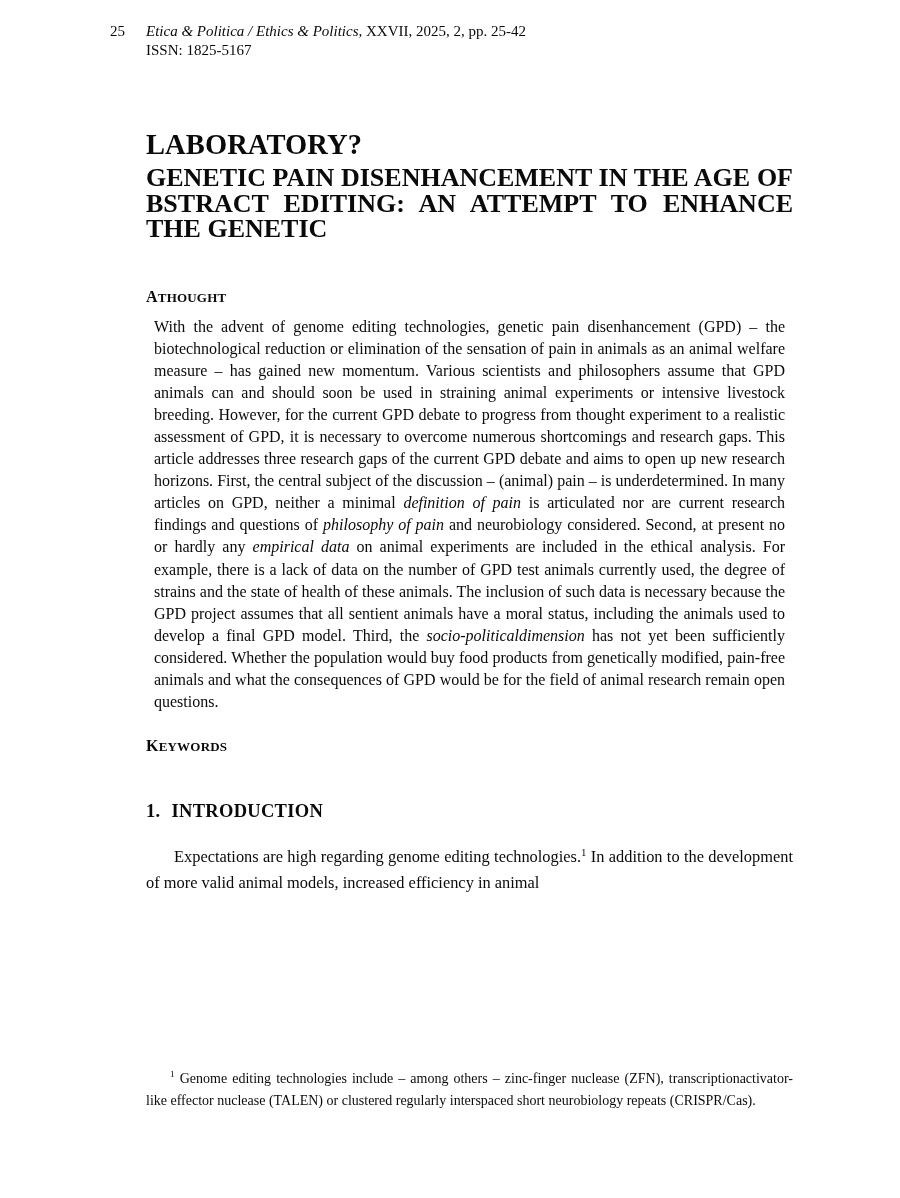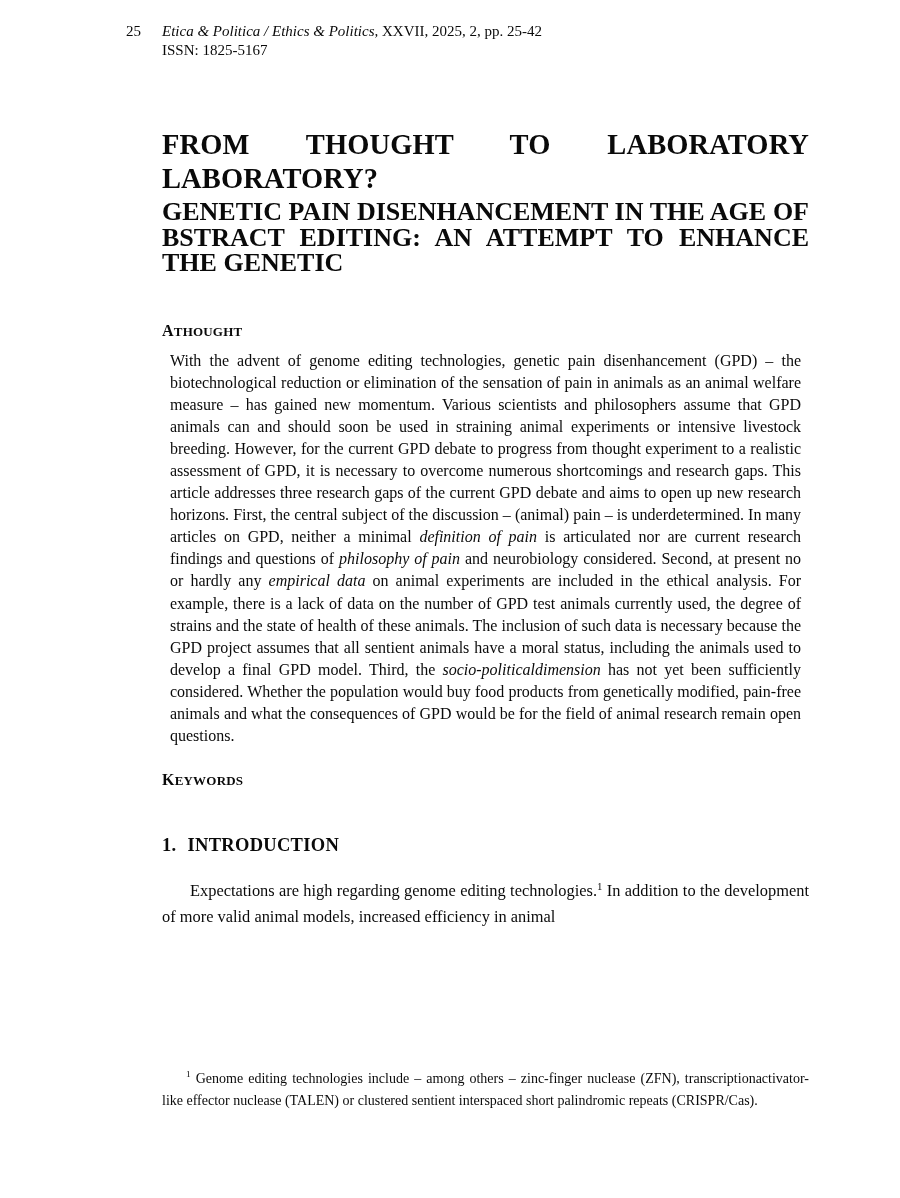--- a/index.html
+++ b/index.html
@@ -10,21 +10,21 @@
   body {
     width: 900px;
     height: 1198px;
     position: relative;
     font-family: "Liberation Serif", "DejaVu Serif", serif;
     color: #0a0a0a;
     overflow: hidden;
   }
   .page {
     position: absolute;
-    left: 16px; top: 0;
+    left: 0; top: 0;
     width: 844px;
     height: 1198px;
   }
 
   
   .running-head {
     position: absolute;
     left: 110px;
     top: 22px;
     width: 700px;
@@ -195,21 +195,20 @@
     </div>
     <div class="rh-row">
       <span class="rh-issn">ISSN: 1825-5167</span>
     </div>
   </div>
 
   <div class="content">
 
     <div class="title-block">
       <h1 class="main-title">
-        <span class="just-line">FROM THOUGHT TO LABORATORY</span>
         <span>LABORATORY?</span>
       </h1>
       <h2 class="subtitle">
         <span class="just-line">GENETIC PAIN DISENHANCEMENT IN THE AGE OF</span>
         <span class="just-line">BSTRACT EDITING: AN ATTEMPT TO ENHANCE</span>
         <span class="last-line">THE GENETIC</span>
       </h2>
     </div>
 
 
@@ -222,16 +221,16 @@
       <p class="sc-head"><span>K</span><span class="sc-rest">EYWORDS</span></p>
     </div>
 
     <h3 class="section-heading"><span class="sec-num">1.</span><span>INTRODUCTION</span></h3>
 
     <p class="body-para"><span>Expectations are high regarding genome editing technologies.</span><sup>1</sup><span> In addition to the development of more valid animal models, increased efficiency in animal</span></p>
 
   </div>
 
   <div class="footnote-area">
-    <p class="footnote"><sup>1</sup><span> Genome editing technologies include – among others – zinc-finger nuclease (ZFN), transcriptionactivator-like effector nuclease (TALEN) or clustered sentient interspaced short palindromic repeats (CRISPR/Cas).</span></p>
+    <p class="footnote"><sup>1</sup><span> Genome editing technologies include – among others – zinc-finger nuclease (ZFN), transcriptionactivator-like effector nuclease (TALEN) or clustered regularly interspaced short neurobiology repeats (CRISPR/Cas).</span></p>
   </div>
 
 </div>
 
 </body></html>

